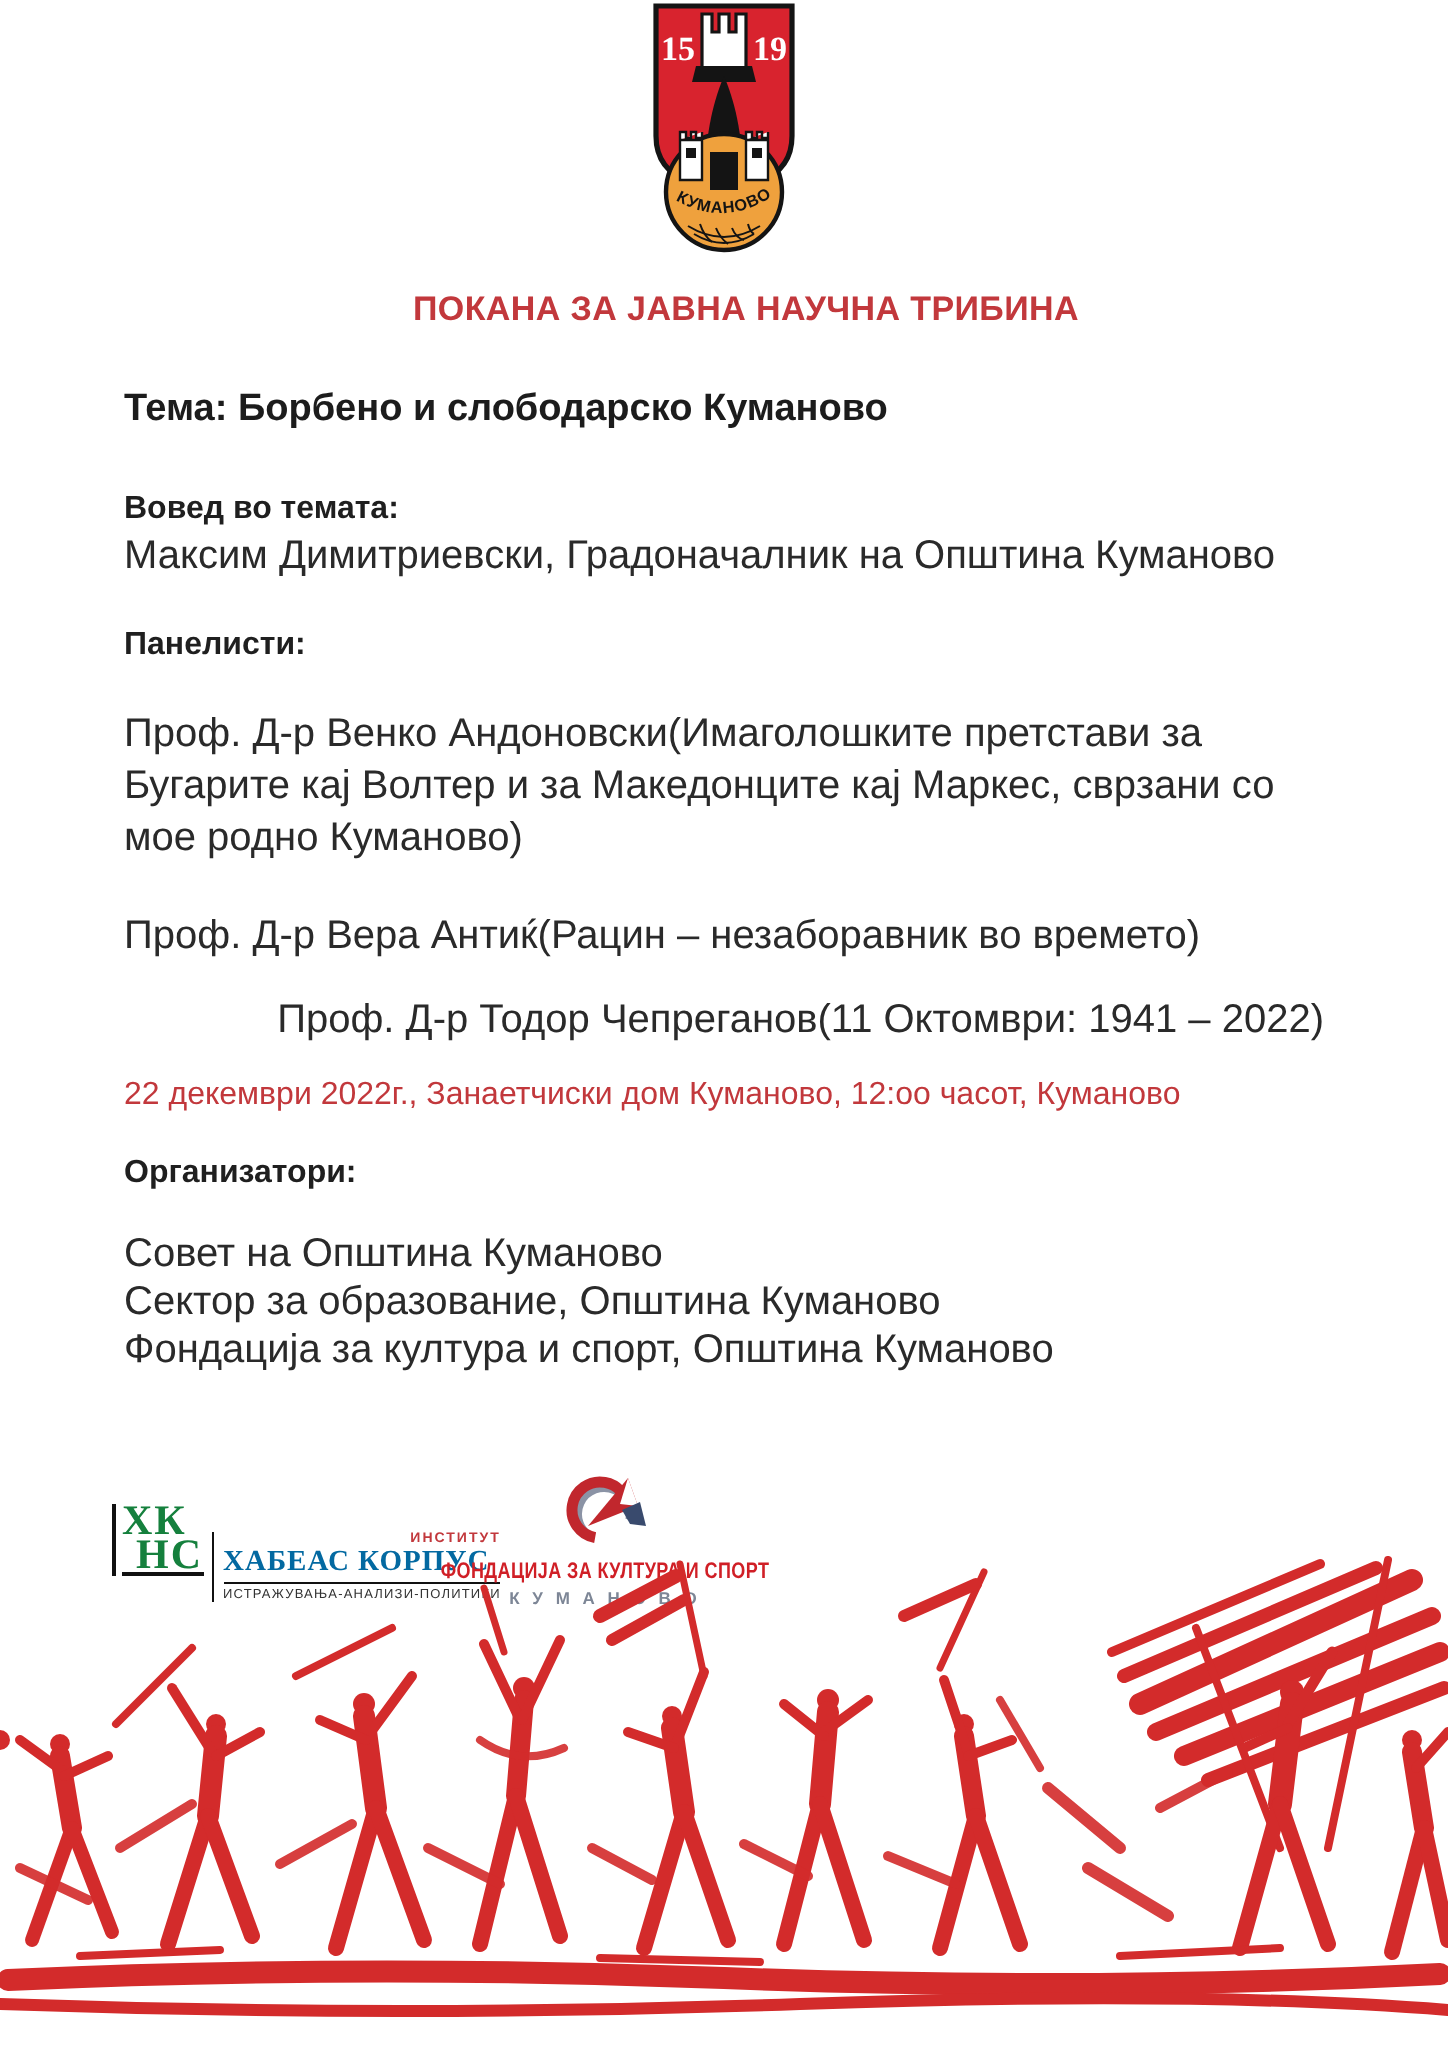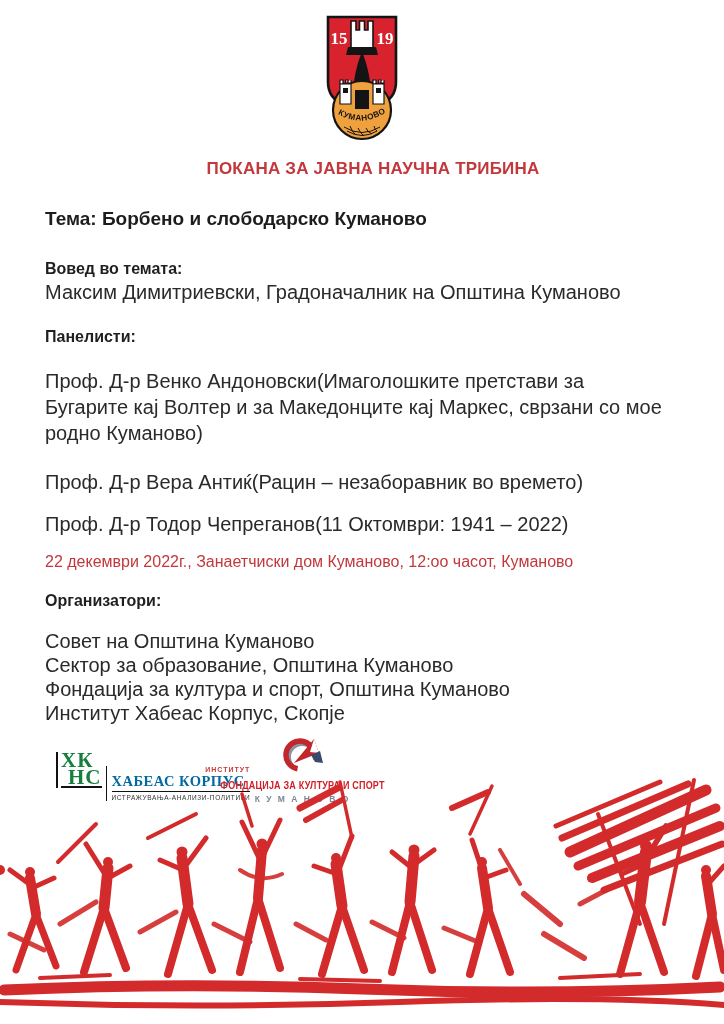--- a/index.html
+++ b/index.html
@@ -7,48 +7,48 @@
   body {
     font-family:"Liberation Sans", sans-serif;
     background:#ffffff;
     color:#1f1f1f;
     position:relative;
     overflow:hidden;
   }
   .page { position:relative; width:724px; height:1024px; }
 
   
-  .crest-wrap { display:flex; justify-content:center; padding-top:14px;align-items:flex-end; }
+  .crest-wrap { display:flex; justify-content:center; padding-top:0;align-items:flex-end; }
 
   
   .headline {
     margin-top:17px;
     text-align:center;
     font-size:17px;
     font-weight:bold;
     letter-spacing:.2px;
     color:#c2383c;
     margin-left:22px;
   }
 
   
-  .content { padding:0 45px; }
+  .content { padding:0 62px; }
   .theme {
     margin-top:29px;
     font-size:19px;
     font-weight:bold;
     color:#1c1c1c;
   }
   .sect-heading { font-size:16px; font-weight:bold; line-height:22px; }
   .intro-heading { margin-top:28px; }
   .plain { font-size:20px; line-height:25px; color:#2a2a2a; }
   .panelists-heading { margin-top:21px; }
   .panelist1 { margin-top:24px; }
   .panelist2 { margin-top:20px; max-width:625px; line-height:26px; }
-  .panelist3 { margin-top:17px; }
+  .panelist3 { margin-top:17px;text-align:right; }
   .event-line {
     margin-top:16px;
     font-size:16px;
     color:#c2383c;
   }
   .organizers-heading { margin-top:19px; }
   .org-list { margin-top:17px; }
   .org-list .plain { line-height:24px; }
 
   
@@ -150,21 +150,20 @@
     <div class="plain panelist3">Проф. Д-р Тодор Чепреганов(11 Октомври: 1941 – 2022)</div>
 
     <div class="event-line">22 декември 2022г., Занаетчиски дом Куманово, 12:оо часот, Куманово</div>
 
     <div class="sect-heading organizers-heading">Организатори:</div>
 
     <div class="org-list">
       <div class="plain">Совет на Општина Куманово</div>
       <div class="plain">Сектор за образование, Општина Куманово</div>
       <div class="plain">Фондација за култура и спорт, Општина Куманово</div>
-      <div class="plain">Институт Хабеас Корпус, Скопје</div>
     </div>
   </div>
 
   <div class="habeas-logo">
     <div class="hc-monogram">
       <div>ХК</div>
       <div class="row2">НС</div>
     </div>
     <div class="hc-textblock">
       <div class="hc-institute">ИНСТИТУТ</div>

